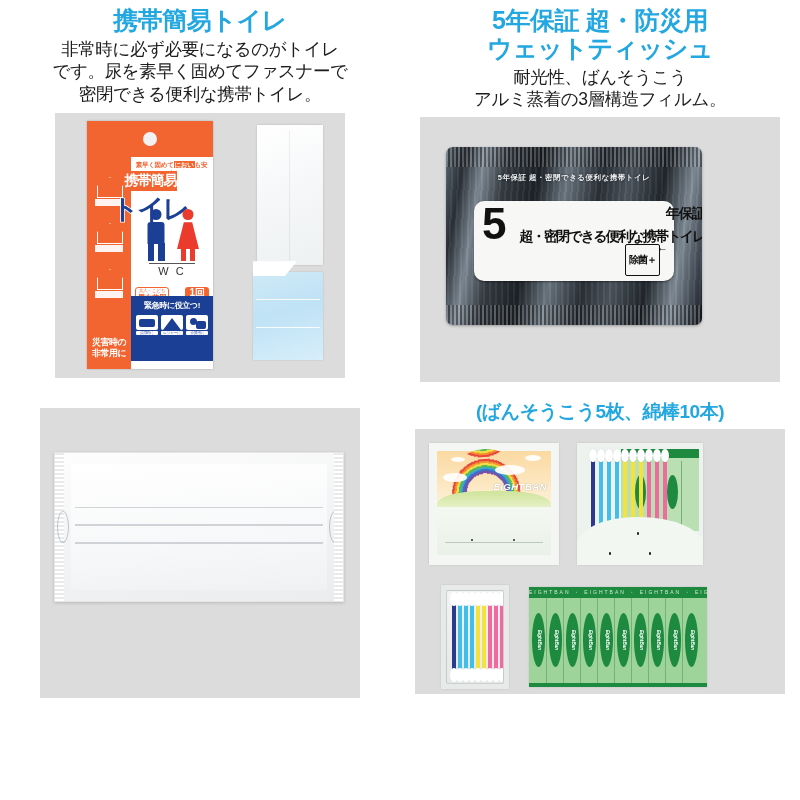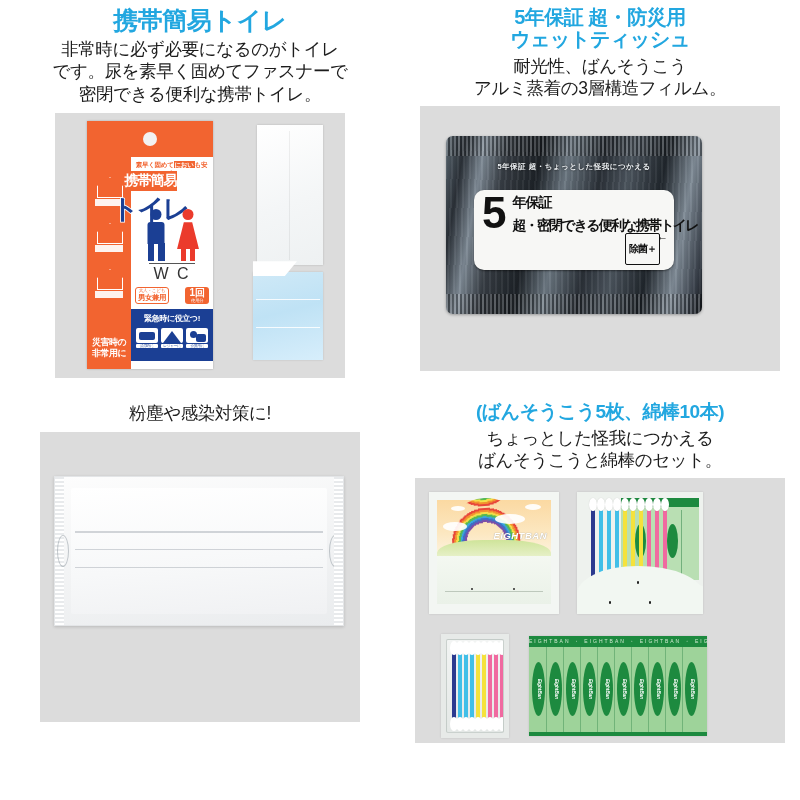--- a/index.html
+++ b/index.html
@@ -40,21 +40,21 @@
   
   .heading {
     color: #22a7e0;
     font-weight: bold;
     text-align: center;
     line-height: 1.12;
     letter-spacing: -0.5px;
     white-space: pre-line;
   }
   .h-toilet   { font-size: 25px; margin-top: 6px; }
-  .h-wet      { font-size: 20px; margin-top: 6px; }
+  .h-wet      { font-size: 25px; margin-top: 6px; }
   .h-mask     { font-size: 25px; margin-top: 8px; }
   .h-band     { font-size: 25px; margin-top: 6px; }
 
   .subheading {
     color: #22a7e0;
     font-weight: bold;
     font-size: 19px;
     text-align: center;
     line-height: 1.15;
     letter-spacing: -0.5px;
@@ -175,21 +175,21 @@
   }
   .fig-f .leg {
     position: absolute; top: 39px; width: 5px; height: 13px;
     background: #eb3b2c;
   }
   .fig-f .leg.l { left: 4px; }
   .fig-f .leg.r { right: 4px; }
   .tp-wc {
     position: absolute; left: 48px; right: 4px; top: 142px;
     text-align: center; color: #333333;
-    font-size: 16px; letter-spacing: 2px;
+    font-size: 11px; letter-spacing: 2px;
   }
   .tp-wc .rule {
     width: 46px; height: 1.2px; background: #555; margin: 0 auto 1px;
   }
   .tp-badges {
     position: absolute; left: 48px; right: 4px; top: 166px;
     display: flex; align-items: center; justify-content: space-between;
   }
   .tp-badge-l {
     border: 1.1px solid #f26430; border-radius: 3px;
@@ -197,21 +197,21 @@
   }
   .tp-badge-l .t { font-size: 4.6px; color: #f26430; letter-spacing: -0.2px;}
   .tp-badge-l .b { font-size: 7.5px; color: #f26430; font-weight: bold; letter-spacing: -0.5px; font-family: Liberation Serif, serif;}
   .tp-badge-r {
     background: #f26430; color: #ffffff; border-radius: 3px;
     padding: 1px 4px; text-align: center; line-height: 1.05;
   }
   .tp-badge-r .n { font-size: 10px; font-weight: bold; }
   .tp-badge-r .s { font-size: 4.3px; letter-spacing: -0.2px; }
   .tp-blue {
-    position: absolute; left: 44px; right: 0; bottom: 8px; height: 52px;
+    position: absolute; left: 44px; right: 0; bottom: 8px; height: 65px;
     background: #1b3f94; padding-top: 4px; box-sizing: border-box;
   }
   .tp-blue .bt {
     color: #ffffff; font-size: 8px; font-weight: bold;
     text-align: center; letter-spacing: -0.4px;
   }
   .tp-scenes {
     display: flex; justify-content: space-around; margin-top: 4px;
     padding: 0 3px;
   }
@@ -302,21 +302,21 @@
     position: absolute; left: 28px; top: 54px; width: 200px; height: 80px;
     background: #f7f7f5; border-radius: 10px;
     box-shadow: 0 1px 2px rgba(0,0,0,.45);
     padding: 5px 8px; box-sizing: border-box;
   }
   .wp-row1 { display: flex; align-items: flex-start; }
   .wp-big5 {
     font-size: 44px; font-weight: bold; color: #111; line-height: .82;
     letter-spacing: -2px;
   }
-  .wp-r1txt { margin-left: 8px; }
+  .wp-r1txt { margin-left: 15px; text-align: right; }
   .wp-nen {
     font-size: 14px; font-weight: bold; color: #111; letter-spacing: -1px;
     line-height: 1;
   }
   .wp-main {
     font-size: 14px; font-weight: bold; color: #111; letter-spacing: -1.8px;
     line-height: 1; margin-top: 9px; white-space: nowrap;
   }
   .wp-arrow {
     position: absolute; right: 6px; top: 40px; font-size: 11px; color: #111;
@@ -615,57 +615,54 @@
     <div class="block">
       <div class="heading h-wet">5年保証 超・防災用
 ウェットティッシュ</div>
       <div class="desc">耐光性、ばんそうこう
 アルミ蒸着の3層構造フィルム。</div>
 
       <div class="photo-panel panel-wet">
         <div class="wet-pouch">
           <div class="wp-seal-t"></div>
           <div class="wp-seal-b"></div>
-          <div class="wp-topline">5年保証 超・ちょっとした怪我につかえる</div>
+          <div class="wp-topline">5年保証 超・密閉できる便利な携帯トイレ</div>
 
           <div class="wp-label">
             <div class="wp-row1">
               <div class="wp-big5">5</div>
               <div class="wp-r1txt">
                 <div class="wp-nen">年保証</div>
                 <div class="wp-main">超・密閉できる便利な携帯トイレ</div>
               </div>
             </div>
             <div class="wp-arrow">←</div>
             <div class="wp-jokin">除菌＋</div>
           </div>
         </div>
       </div>
     </div>
 
     <div class="block">
-      <div class="desc desc-tight">粉塵や感染対策に!</div>
 
       <div class="photo-panel panel-mask">
         <div class="mask-wrap">
           <div class="mask-body">
             <div class="pleat" style="top:34%"></div>
             <div class="pleat" style="top:48%"></div>
             <div class="pleat" style="top:62%"></div>
           </div>
           <div class="mask-ear ear-l"></div>
           <div class="mask-ear ear-r"></div>
         </div>
       </div>
     </div>
 
     <div class="block">
       <div class="subheading">(ばんそうこう5枚、綿棒10本)</div>
-      <div class="desc">ちょっとした怪我につかえる
-ばんそうこうと綿棒のセット。</div>
 
       <div class="photo-panel panel-band">
         <div class="band-grid">
 
           <div class="bp bp-rainbow">
             <div class="rb-sky"></div>
             <div class="rb-arc"></div>
             <div class="rb-cloud" style="left:14px; top:30px; width:24px; height:9px;"></div>
             <div class="rb-cloud" style="left:66px; top:22px; width:30px; height:10px;"></div>
             <div class="rb-cloud" style="left:22px; top:14px; width:14px; height:5px;"></div>

